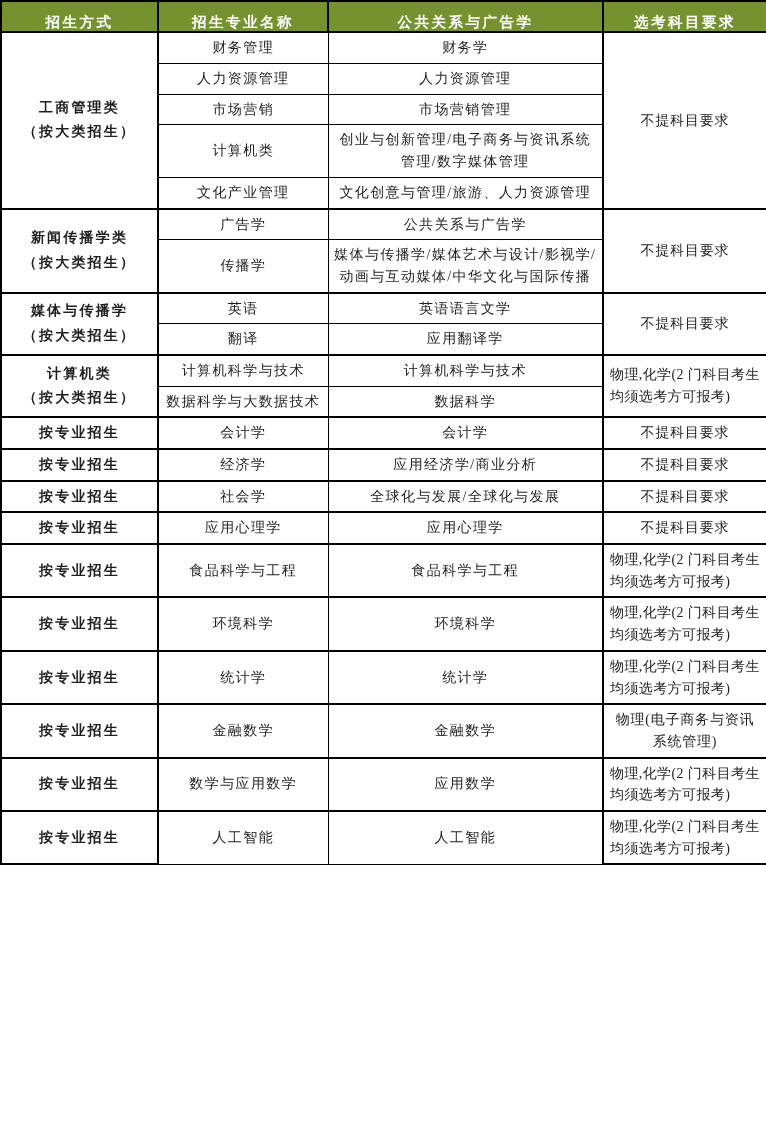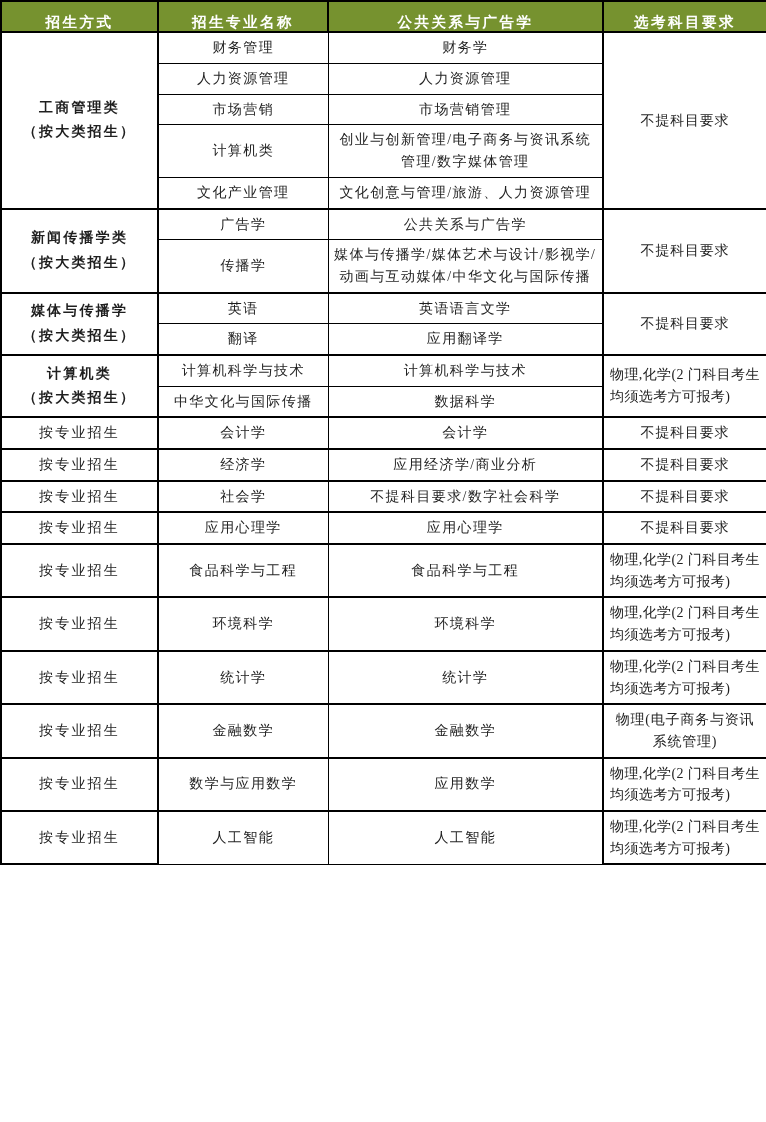--- a/index.html
+++ b/index.html
@@ -54,21 +54,21 @@
   tbody td.group-label {
     font-family: Liberation Mono, monospace;
     font-weight: bold;
     font-size: 14px;
     letter-spacing: 2.2px;
     border-width: 2px;
     line-height: 1.75;
   }
   tbody td.method {
     font-family: "DejaVu Sans", "Liberation Sans", sans-serif;
-    font-weight: normal;
+    font-weight: bold;
     font-size: 14px;
     letter-spacing: 2.2px;
     border-width: 2px;
   }
   tbody td.major,
   tbody td.enrolled {
     font-family: "Liberation Serif", "DejaVu Serif", serif;
     letter-spacing: 1.4px;
   }
   tbody td.enrolled {
@@ -163,39 +163,39 @@
       <tr class="groupstart">
         <td rowspan="2" class="group-label">
           <div>计算机类</div>
           <div>（按大类招生）</div>
         </td>
         <td class="major">计算机科学与技术</td>
         <td class="enrolled">计算机科学与技术</td>
         <td rowspan="2" class="req req-left">物理,化学(2 门科目考生均须选考方可报考)</td>
       </tr>
       <tr>
-        <td class="major">中华文化与国际传播</td>
+        <td class="major">数据科学与大数据技术</td>
         <td class="enrolled">数据科学</td>
       </tr>
       <tr class="groupstart">
         <td rowspan="1" class="method">按专业招生</td>
         <td class="major">会计学</td>
         <td class="enrolled">会计学</td>
         <td rowspan="1" class="req">不提科目要求</td>
       </tr>
       <tr class="groupstart">
         <td rowspan="1" class="method">按专业招生</td>
         <td class="major">经济学</td>
         <td class="enrolled">应用经济学/商业分析</td>
         <td rowspan="1" class="req">不提科目要求</td>
       </tr>
       <tr class="groupstart">
         <td rowspan="1" class="method">按专业招生</td>
         <td class="major">社会学</td>
-        <td class="enrolled">不提科目要求/数字社会科学</td>
+        <td class="enrolled">全球化与发展/全球化与发展</td>
         <td rowspan="1" class="req">不提科目要求</td>
       </tr>
       <tr class="groupstart">
         <td rowspan="1" class="method">按专业招生</td>
         <td class="major">应用心理学</td>
         <td class="enrolled">应用心理学</td>
         <td rowspan="1" class="req">不提科目要求</td>
       </tr>
       <tr class="groupstart">
         <td rowspan="1" class="method">按专业招生</td>

